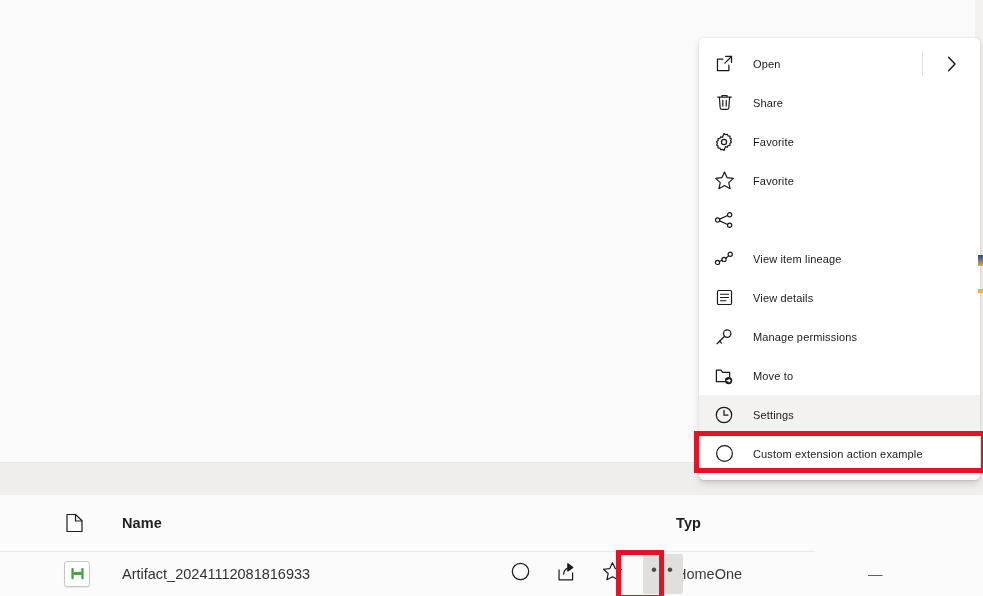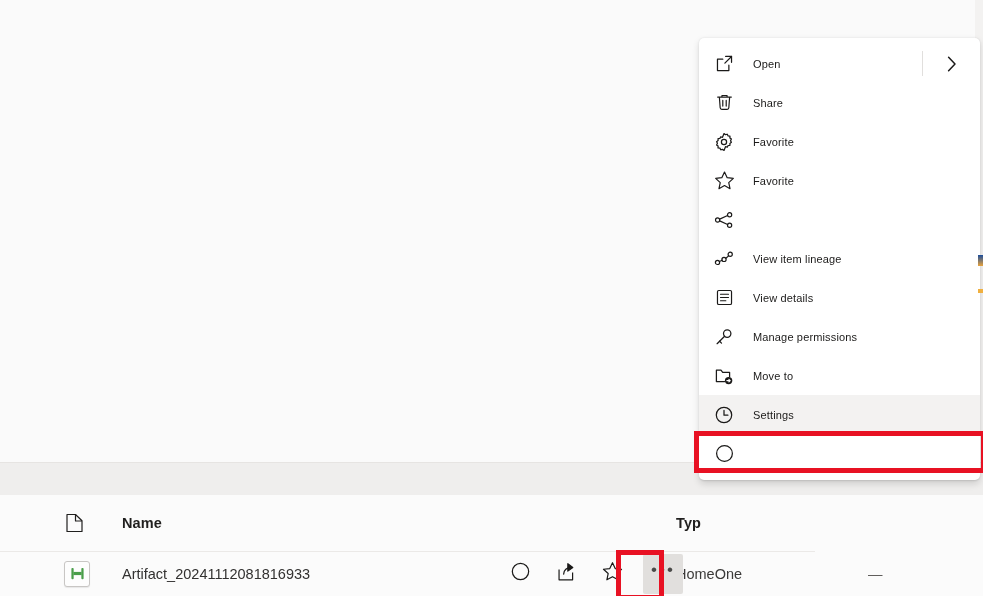--- a/index.html
+++ b/index.html
@@ -405,20 +405,21 @@
     <span class="mi-label">Settings</span>
   </div>
 
 
   <div class="menu-item">
     <span class="mi-icon">
       <svg width="19" height="19" viewBox="0 0 20 20">
         <circle cx="10" cy="10" r="8.3" stroke="#1b1a19" stroke-width="1.3" fill="none"></circle>
       </svg>
     </span>
+    <span class="mi-label">Custom extension action example</span>
   </div>
 
 </div>
 
 <div class="edge-sliver sliver-a"></div>
 <div class="edge-sliver sliver-b"></div>
 
 <div class="annot annot-schedule"></div>
 <div class="annot annot-more"></div>
 

